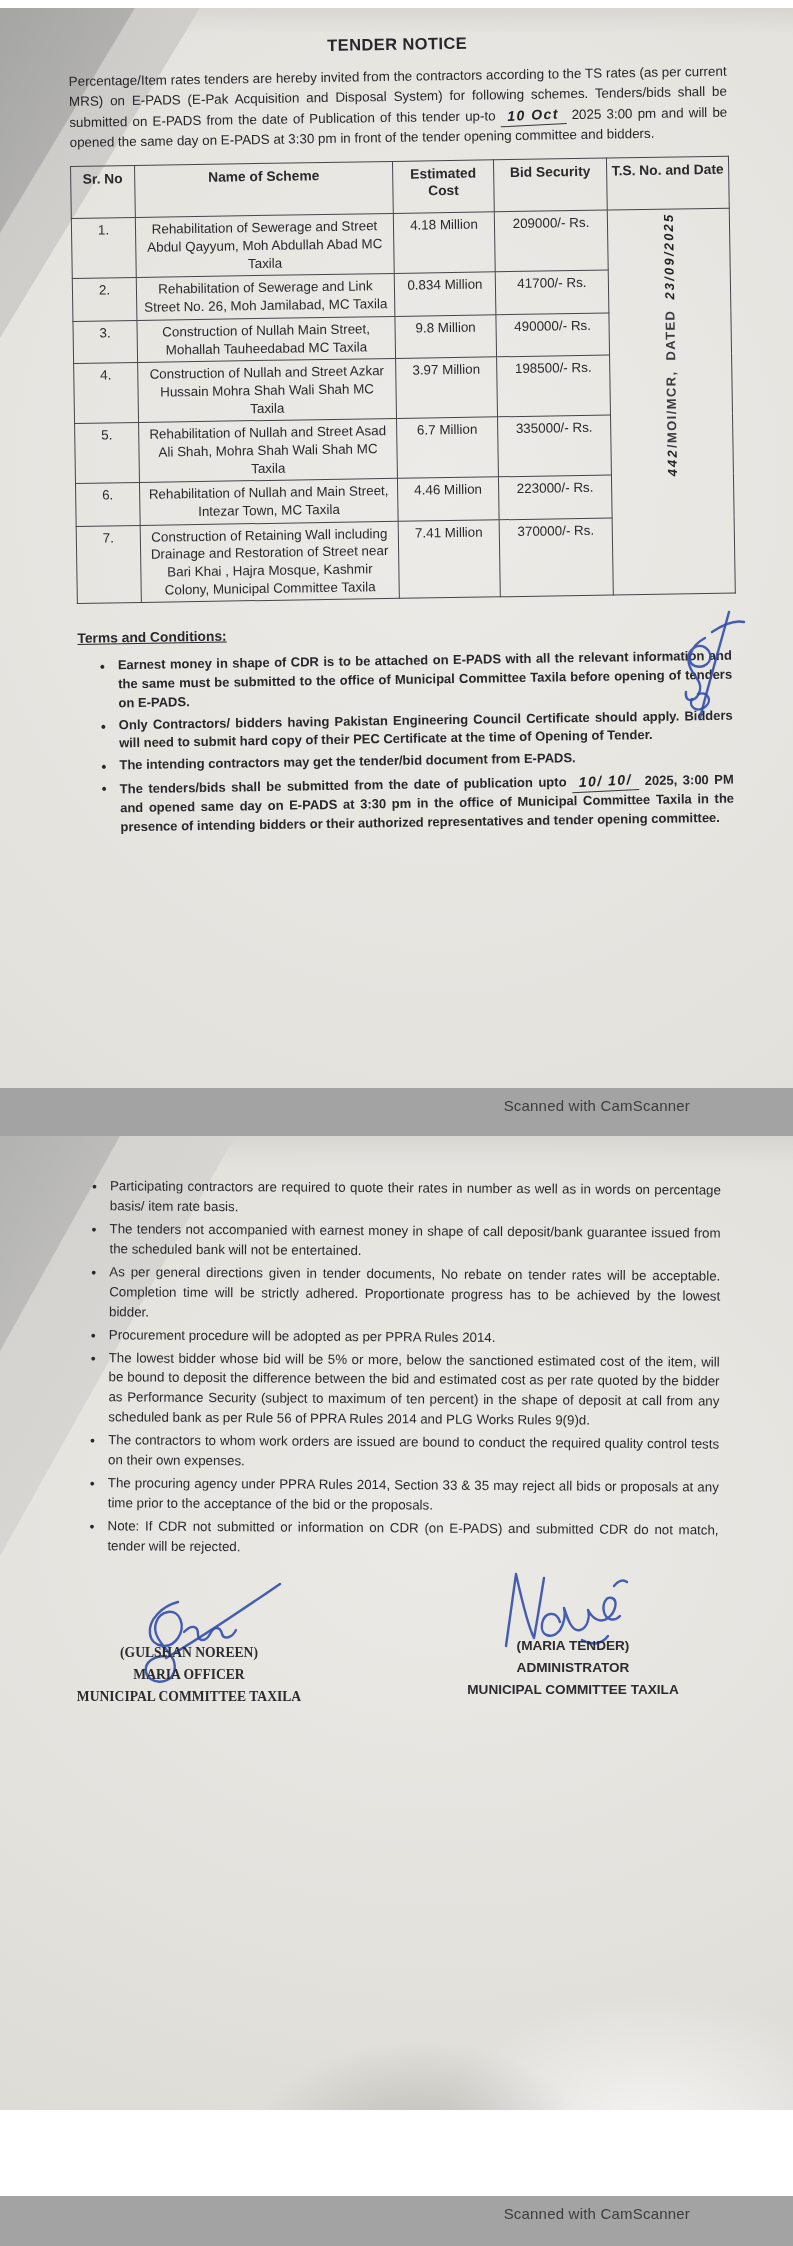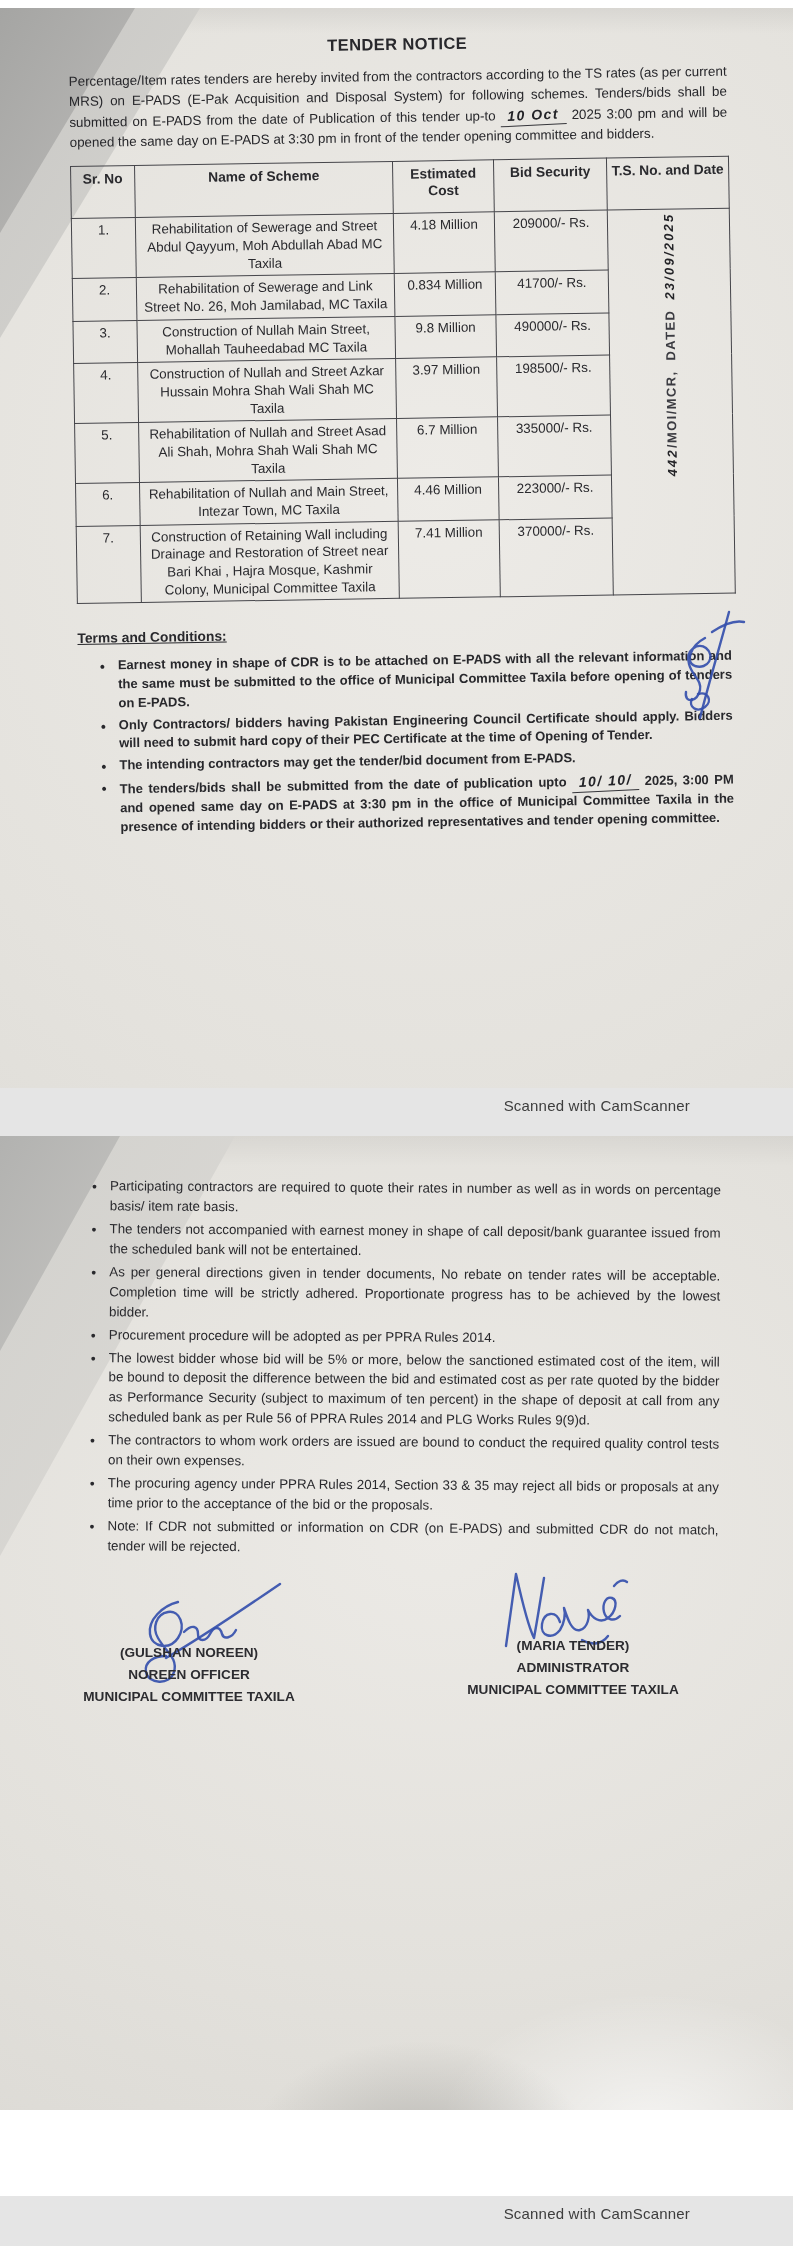--- a/index.html
+++ b/index.html
@@ -24,21 +24,21 @@
       radial-gradient(300px 190px at 650px 990px, rgba(255,255,255,0.65), rgba(255,255,255,0) 70%),
       linear-gradient(180deg, rgba(0,0,0,0.05), rgba(0,0,0,0) 30px),
       radial-gradient(130% 85% at 55% 40%, #eceae6 0%, #e3e1dc 55%, #dad8d3 100%);
   }
   .corner-shade { position:absolute; top:0; left:0; }
   .corner-light1 { width:200px; height:330px; background:linear-gradient(to bottom right,#c9c8c5,#d5d4d0); clip-path:polygon(0 0,100% 0,0 100%); }
   .corner-dark1  { width:135px; height:225px; background:linear-gradient(to bottom right,#a5a5a3,#bcbbb9); clip-path:polygon(0 0,100% 0,0 100%); }
   .corner-light2 { width:235px; height:420px; background:linear-gradient(to bottom right,#d2d1cd,#dcdad6); clip-path:polygon(0 0,100% 0,0 100%); }
   .corner-dark2  { width:120px; height:215px; background:linear-gradient(to bottom right,#b2b2b0,#c6c5c2); clip-path:polygon(0 0,100% 0,0 100%); }
 
-  .band { position:absolute; left:0; width:793px; background:#e5e5e5; }
+  .band { position:absolute; left:0; width:793px; background:#a3a3a3; }
   #band1 { top:1088px; height:48px; }
   #band2 { top:2196px; height:50px; }
   .camscanner {
     position:absolute; right:103px; top:9px;
     font-size:15px; color:#3d3d3d; letter-spacing:0.2px;
   }
 
   
   .content1 {
     position:absolute; top:30px; left:68px; width:658px;
@@ -81,21 +81,21 @@
   .scribble1 { position:absolute; top:598px; left:675px; }
 
   
   .content2 {
     position:absolute; top:40px; left:70px; width:655px;
     transform:rotate(0.4deg); transform-origin:top left;
   }
   ul.terms2 li { font-size:13.3px; line-height:1.5; margin-bottom:3px; color:#29292d; }
 
   .sig-block { position:absolute; text-align:center; font-weight:bold; color:#2c2c30; font-size:13.6px; line-height:1.6; }
-  #sig-left  { top:506px; left:36px;  width:306px; }
+  #sig-left  { top:506px; left:36px;  width:306px;font-family:Liberation Serif, serif; }
   #sig-right { top:499px; left:420px; width:306px; }
   .sig-svg { position:absolute; }
   #sig-draw-left  { top:438px; left:82px; }
   #sig-draw-right { top:428px; left:492px; }
 </style>
 </head>
 <body>
 
 <div class="scan-page" id="page1">
   <div class="corner-shade corner-light1"></div>
@@ -220,21 +220,21 @@
 
   <svg class="sig-svg" id="sig-draw-right" width="190" height="98" viewBox="0 0 190 98">
     <path class="pen" d="M14,82 C18,52 22,24 24,10 C28,28 36,62 42,74 C46,52 50,26 52,14"></path>
     <path class="pen" d="M68,58 C64,46 52,48 50,60 C48,72 60,76 68,66 C72,60 74,50 72,44 C76,56 80,68 88,66 C96,64 98,52 96,46 C100,54 108,60 116,54 C124,48 126,36 120,34 C114,32 110,40 112,48 C114,56 122,58 128,52"></path>
     <path class="pen" d="M122,22 C126,17 131,15 135,18"></path>
     <path class="pen" d="M90,76 C100,82 110,80 116,72"></path>
   </svg>
 
   <div class="sig-block" id="sig-left">
     <div>(GULSHAN NOREEN)</div>
-    <div>NOREEN OFFICER</div>
+    <div>MARIA OFFICER</div>
     <div>MUNICIPAL COMMITTEE TAXILA</div>
   </div>
   <div class="sig-block" id="sig-right">
     <div>(MARIA TENDER)</div>
     <div>ADMINISTRATOR</div>
     <div>MUNICIPAL COMMITTEE TAXILA</div>
   </div>
 </div>
 
 <div class="band" id="band2">

